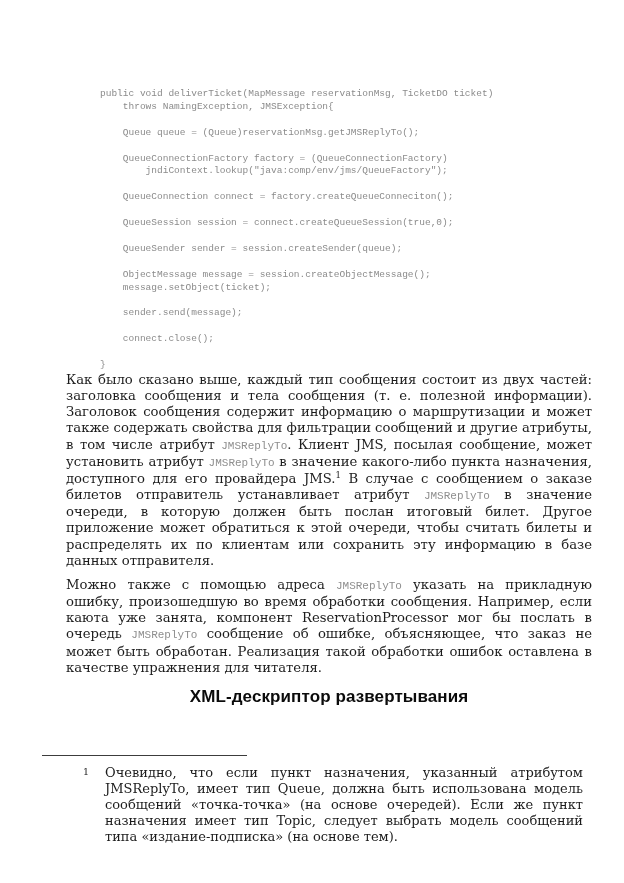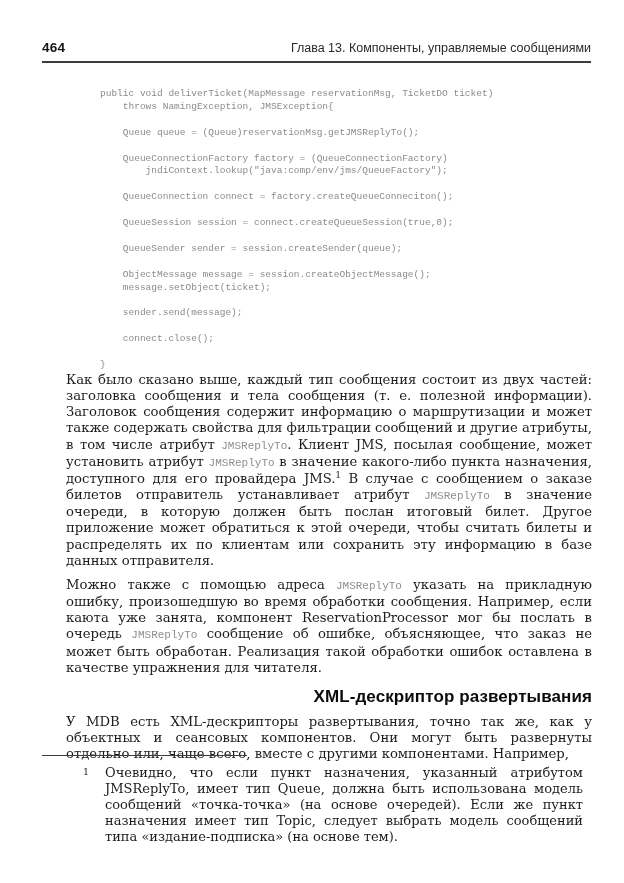--- a/index.html
+++ b/index.html
@@ -82,21 +82,21 @@
     font-size: 8.5px;
     line-height: 0;
     vertical-align: super;
   }
   .section-heading {
     font-family: "Liberation Sans", sans-serif;
     font-size: 17px;
     font-weight: bold;
     color: #0b0b0b;
     margin: 13px 0 9px 0;
-    text-align: right;
+    text-align: center;
     letter-spacing: 0.1px;
   }
 
   
   .footnote {
     position: absolute;
     top: 755px;
     left: 42px;
     width: 541px;
   }
@@ -124,24 +124,20 @@
     line-height: 15.9px;
     text-align: justify;
     hyphens: auto;
   }
 </style>
 </head>
 <body>
 
 <div class="page">
 
-  <div class="running-head">
-    <span class="page-number">464</span>
-    <span class="chapter-title">Глава 13. Компоненты, управляемые сообщениями</span>
-  </div>
 
   <pre class="code-listing">public void deliverTicket(MapMessage reservationMsg, TicketDO ticket)
     throws NamingException, JMSException{
 
     Queue queue = (Queue)reservationMsg.getJMSReplyTo();
 
     QueueConnectionFactory factory = (QueueConnectionFactory)
         jndiContext.lookup("java:comp/env/jms/QueueFactory");
 
     QueueConnection connect = factory.createQueueConneciton();
@@ -156,21 +152,20 @@
     sender.send(message);
 
     connect.close();
 
 }</pre>
 
   <div class="main-text">
     <p><span>Как было сказано выше, каждый тип сообщения состоит из двух частей: заголовка сообщения и тела сообщения (т. е. полезной информации). Заголовок сообщения содержит информацию о маршрутизации и может также содержать свойства для фильтрации сообщений и другие атрибуты, в том числе атрибут </span><span class="mono">JMSReplyTo</span><span>. Клиент JMS, посылая сообщение, может установить атрибут </span><span class="mono">JMSReplyTo</span><span> в значение какого-либо пункта назначения, доступного для его провайдера JMS.</span><sup>1</sup><span> В случае с сообщением о заказе билетов отправитель устанавливает атрибут </span><span class="mono">JMSReplyTo</span><span> в значение очереди, в которую должен быть послан итоговый билет. Другое приложение может обратиться к этой очереди, чтобы считать билеты и распределять их по клиентам или сохранить эту информацию в базе данных отправителя.</span></p>
     <p><span>Можно также с помощью адреса </span><span class="mono">JMSReplyTo</span><span> указать на прикладную ошибку, произошедшую во время обработки сообщения. Например, если каюта уже занята, компонент ReservationProcessor мог бы послать в очередь </span><span class="mono">JMSReplyTo</span><span> сообщение об ошибке, объясняющее, что заказ не может быть обработан. Реализация такой обработки ошибок оставлена в качестве упражнения для читателя.</span></p>
     <h2 class="section-heading">XML-дескриптор развертывания</h2>
-    <p><span>У MDB есть XML-дескрипторы развертывания, точно так же, как у объектных и сеансовых компонентов. Они могут быть развернуты отдельно или, чаще всего, вместе с другими компонентами. Например,</span></p>
   </div>
 
   <div class="footnote">
     <hr class="footnote-rule">
     <div class="footnote-body">
       <span class="fn-marker">1</span>
       <span class="fn-text">Очевидно, что если пункт назначения, указанный атрибутом JMSReplyTo, имеет тип Queue, должна быть использована модель сообщений «точка-точка» (на основе очередей). Если же пункт назначения имеет тип Topic, следует выбрать модель сообщений типа «издание-подписка» (на основе тем).</span>
     </div>
   </div>
 

